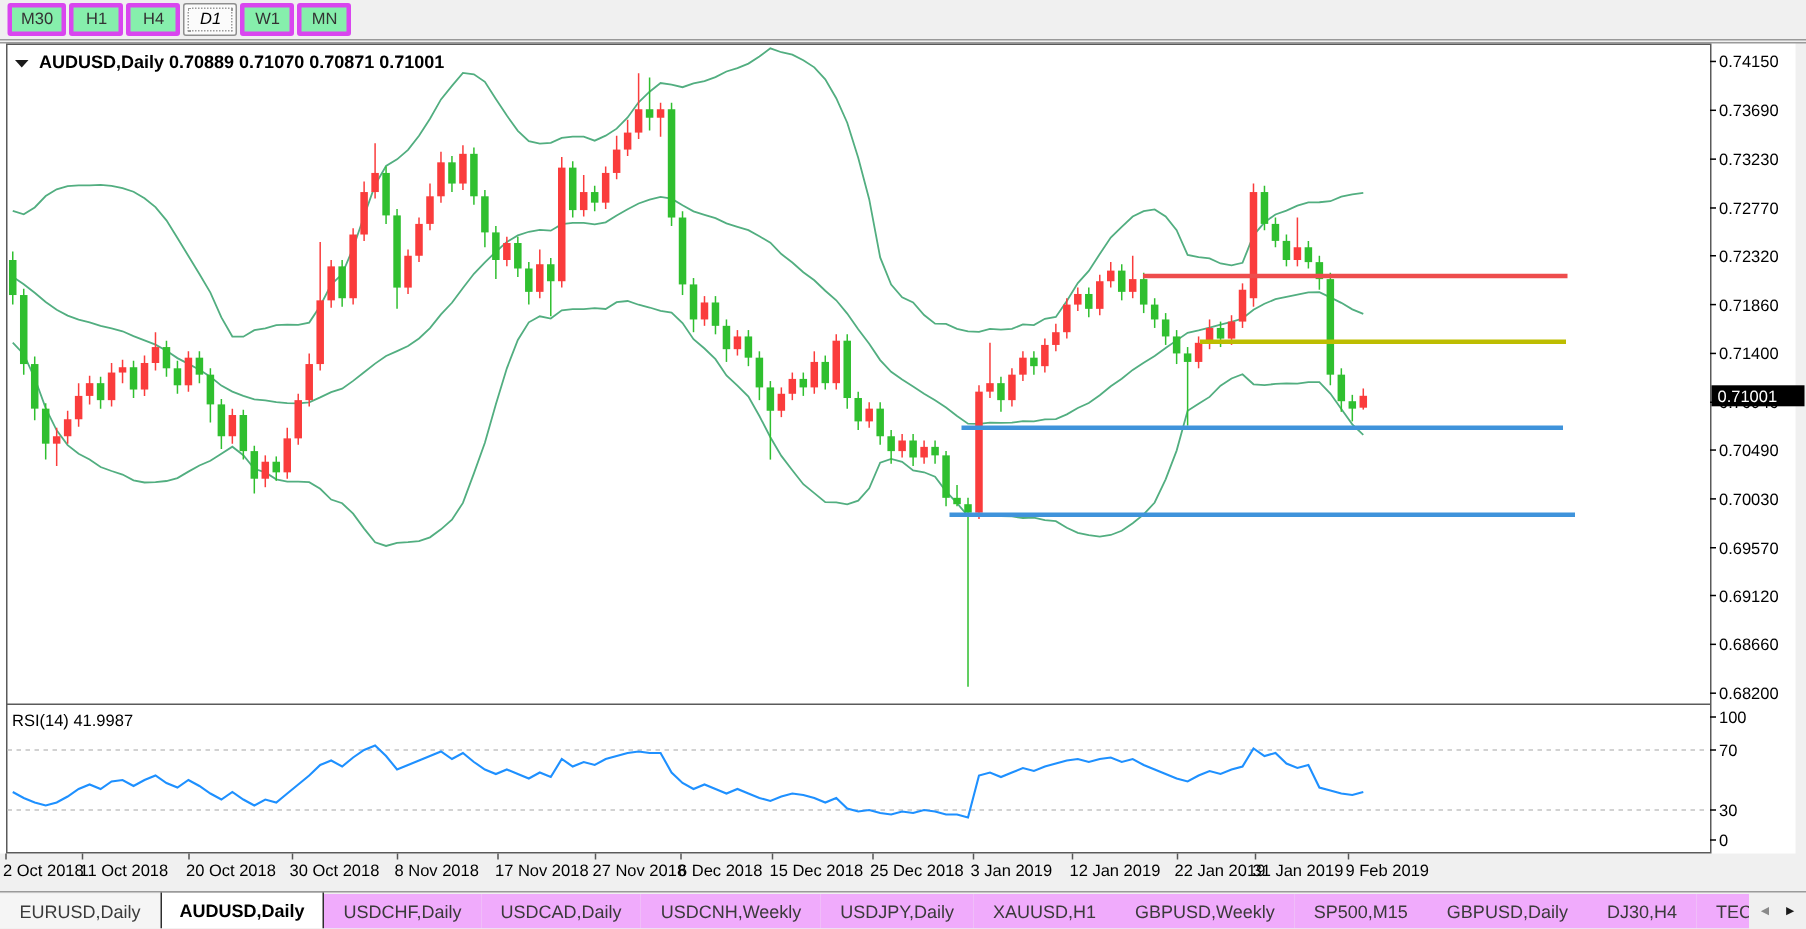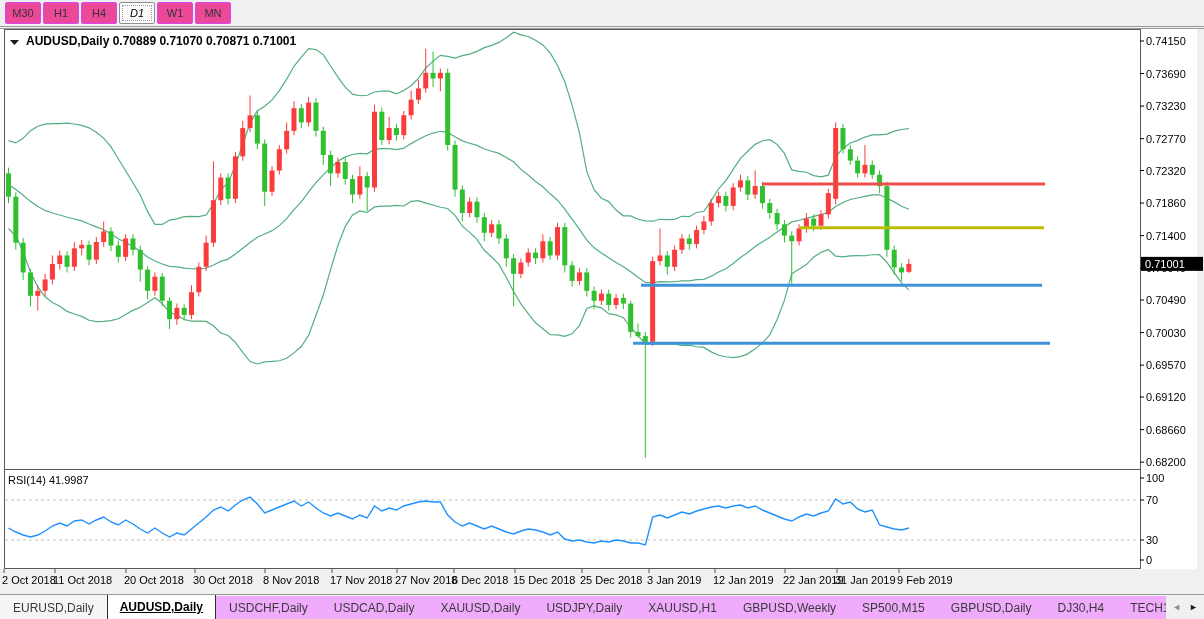--- a/index.html
+++ b/index.html
@@ -2,33 +2,33 @@
 <html><head>
 <meta charset="utf-8">
 <style>
   html,body{margin:0;padding:0;background:#e9e9e9;}
   .app{position:relative;width:1204px;height:619px;background:#f0f0f0;overflow:hidden;
        font-family:"Liberation Sans",sans-serif;-webkit-font-smoothing:none;}
   
   .toolbar{position:absolute;left:0;top:0;width:1204px;height:27px;background:#f0f0f0;
            border-bottom:1px solid #9a9a9a;display:flex;align-items:center;padding-left:5px;box-sizing:border-box;}
   .tf{height:22px;min-width:36px;margin-right:2px;font-family:"Liberation Sans",sans-serif;font-size:11px;color:#333;
-      background:#ec4899;border:1px solid #d946ef;border-radius:2px;padding:0 6px;}
+      background:#86efac;border:3px solid #d946ef;border-radius:2px;padding:0 6px;}
   .tf.active{background:#fbfbfb;border:1px solid #8f8f8f;outline:1px dotted #9a9a9a;outline-offset:-4px;color:#000;font-style:italic;}
   
   .chart-area{position:absolute;left:0;top:28px;width:1204px;height:566px;}
   svg text{font-family:"Liberation Sans",sans-serif;}
   
   .tabbar{position:absolute;left:0;top:594px;width:1204px;height:25px;background:#f0f0f0;
           border-top:1px solid #9a9a9a;display:flex;align-items:flex-end;}
   .tabs{display:flex;align-items:flex-end;height:25px;overflow:hidden;flex:1;}
   .tab{height:24px;line-height:24px;padding:0 13px;font-size:12px;color:#3a3a3a;white-space:nowrap;background:#f0abfc;}
   .tab.first{background:#f5f5f5;}
   .tab.active{background:#ffffff;border:1px solid #2e2e2e;border-bottom:none;font-weight:bold;color:#000;
-              height:25px;line-height:25px;margin-top:-1px;padding:0 12px;text-decoration:underline;}
+              height:25px;line-height:25px;margin-top:-1px;padding:0 12px;}
   .tabdiv{width:1px;height:13px;background:#b9b9b9;margin-bottom:5px;}
   .tab-arrows{display:flex;align-items:center;height:25px;padding:0 6px;gap:8px;}
   .arrow{font-size:9px;line-height:25px;}
   .arrow.left{color:#8a8a8a;}
   .arrow.right{color:#1a1a1a;}
 </style>
 </head>
 <body>
 
 <div class="app">
@@ -635,21 +635,21 @@
       </svg>
   </div>
   <div class="tabbar">
     <div class="tabs" id="tabs">
         <div class="tab first">EURUSD,Daily</div>
         <div class="tab active">AUDUSD,Daily</div>
         <div class="tab">USDCHF,Daily</div>
         <span class="tabdiv"></span>
         <div class="tab">USDCAD,Daily</div>
         <span class="tabdiv"></span>
-        <div class="tab">XAUUSD,Daily</div>
+        <div class="tab">USDCNH,Weekly</div>
         <span class="tabdiv"></span>
         <div class="tab">USDJPY,Daily</div>
         <span class="tabdiv"></span>
         <div class="tab">XAUUSD,H1</div>
         <span class="tabdiv"></span>
         <div class="tab">GBPUSD,Weekly</div>
         <span class="tabdiv"></span>
         <div class="tab">SP500,M15</div>
         <span class="tabdiv"></span>
         <div class="tab">GBPUSD,Daily</div>

